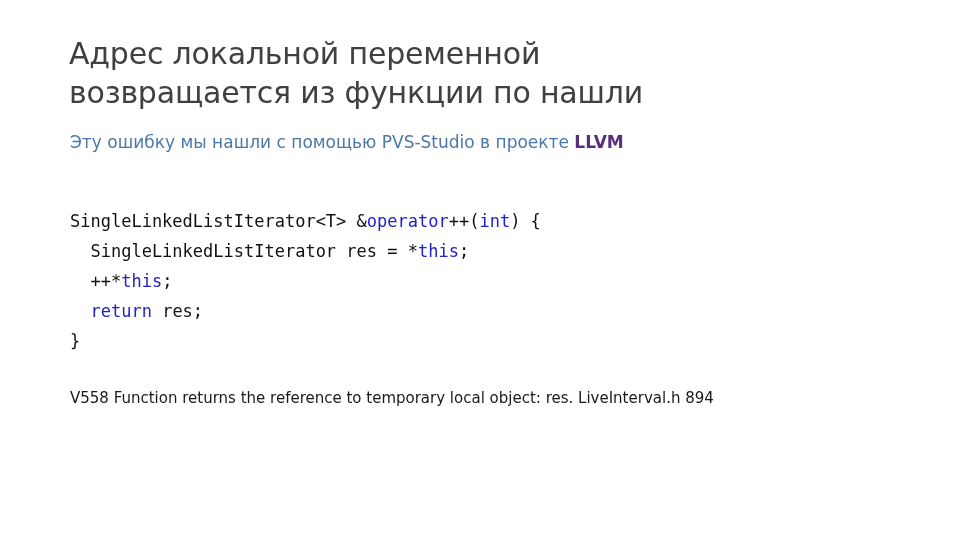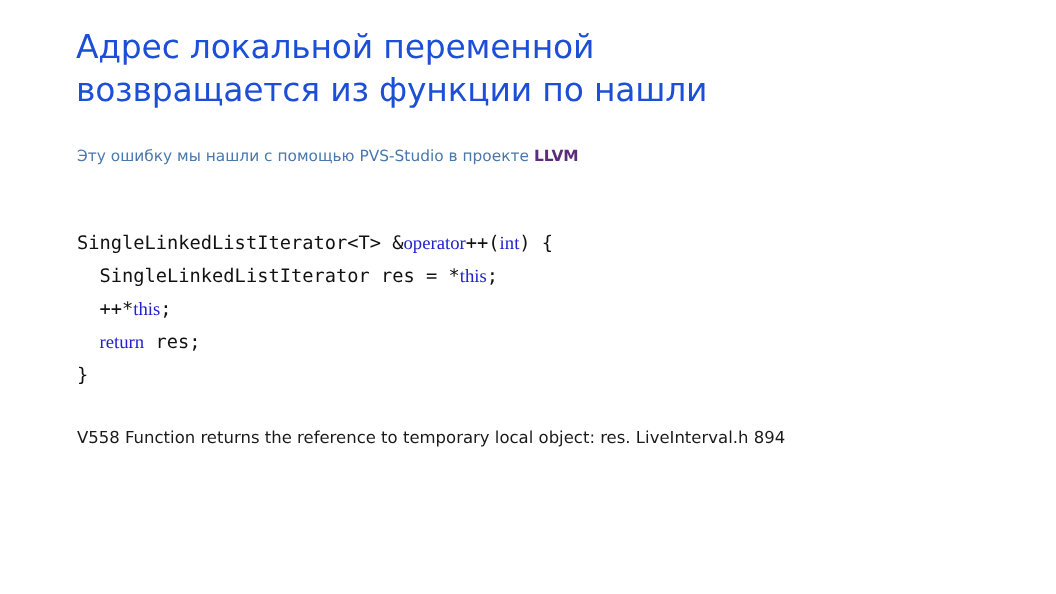--- a/index.html
+++ b/index.html
@@ -25,36 +25,35 @@
   
   .slide-title {
     position: absolute;
     left: 69px;
     top: 14px;
     width: 800px;
     font-family: "DejaVu Sans", "Liberation Sans", sans-serif;
     font-size: 30px;
     line-height: 39px;
     font-weight: 400;
-    color: #1d4ed8;
+    color: #404040;
     letter-spacing: -0.2px;
-    margin-top: 10px;
   }
   .slide-title .title-line {
     display: block;
     white-space: nowrap;
   }
 
   
   .subtitle {
     position: absolute;
     left: 70px;
     top: 131px;
     font-family: "DejaVu Sans", "Liberation Sans", sans-serif;
-    font-size: 14px;
+    font-size: 17px;
     line-height: 22px;
     color: #4a78ab;
     white-space: nowrap;
   }
   .subtitle .project-name {
     font-weight: bold;
     color: #5b2d7a;
   }
 
   
@@ -67,21 +66,20 @@
     line-height: 30px;
     color: #111111;
     white-space: pre;
   }
   .code-line {
     display: block;
     white-space: pre;
   }
   .kw {
     color: #2222cc;
-    font-family: Liberation Serif, serif;
   }
 
   
   .diagnostic {
     position: absolute;
     left: 70px;
     top: 386px;
     width: 810px;
     font-family: "DejaVu Sans", "Liberation Sans", sans-serif;
     font-size: 15px;

